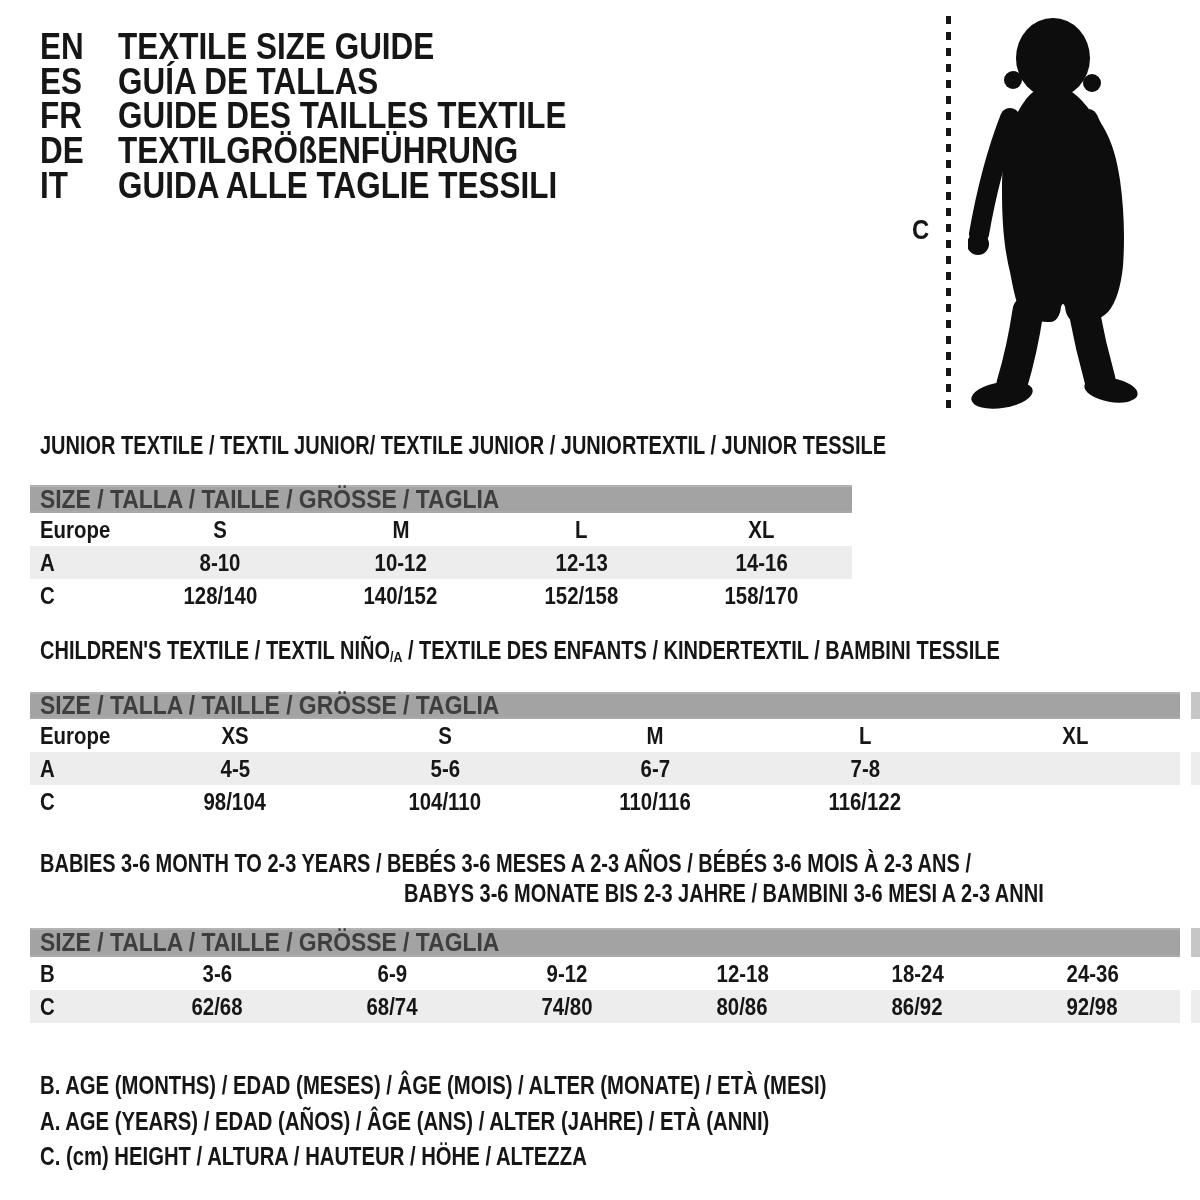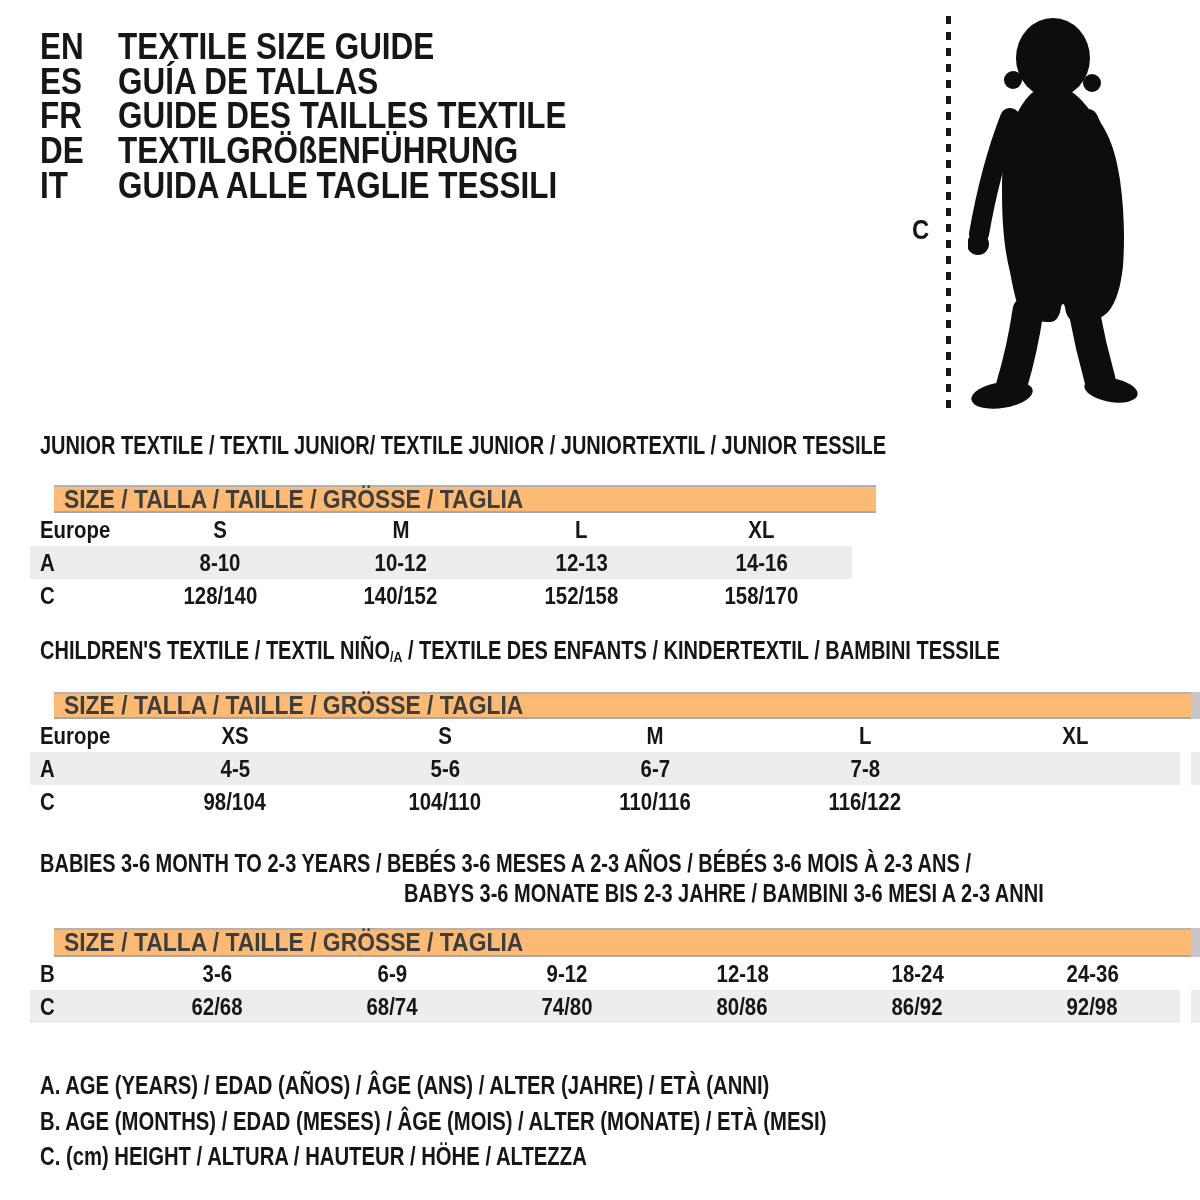--- a/index.html
+++ b/index.html
@@ -24,23 +24,23 @@
   .measure-line{position:absolute;left:946px;top:16px;width:5px;height:400px;
     background:repeating-linear-gradient(to bottom,#161616 0 8px,transparent 8px 16px);}
   .measure-label{position:absolute;left:912px;top:214px;font-size:28px;}
   .baby-svg{position:absolute;left:968px;top:16px;}
 
   
   .sec-title{position:absolute;left:40px;font-size:25px;line-height:26px;text-align:right;}
   .subscript{font-size:.62em;vertical-align:-0.22em;}
 
   
-  .size-bar{position:absolute;left:30px;height:28px;background:#fdba74;box-sizing:border-box;
+  .size-bar{position:absolute;left:30px;height:28px;background:#a3a3a3;box-sizing:border-box;
     border-top:2px solid #b3b3b3;border-bottom:2px solid #a9a9a9;
-    display:flex;align-items:center;padding-left:10px;color:#3e3e3e;font-size:26px;margin-left:24px;}
+    display:flex;align-items:center;padding-left:10px;color:#3e3e3e;font-size:26px;}
 
   
   .grid-row{position:absolute;left:30px;display:grid;align-items:center;height:33px;font-size:24px;}
   .w-junior{grid-template-columns:100px repeat(4,1fr);width:822px;}
   .w-five{grid-template-columns:100px repeat(5,1fr);width:1150px;}
   .w-six{grid-template-columns:100px repeat(6,1fr);width:1150px;}
   .band{background:#ededed;}
   .cell-l{padding-left:10px;text-align:left;}
   .cell-c{text-align:center;}
 
@@ -193,18 +193,18 @@
     <div class="cell-c"><span class="cx o-c">86/92</span></div>
     <div class="cell-c"><span class="cx o-c">92/98</span></div>
   </div>
 
   <div class="sliver" style="top:692px;height:27px;background:#c6c6c6;"></div>
   <div class="sliver" style="top:752px;height:33px;background:#ededed;"></div>
   <div class="sliver" style="top:928px;height:29px;background:#c6c6c6;"></div>
   <div class="sliver" style="top:990px;height:33px;background:#ededed;"></div>
 
   <div class="notes">
+    <div class="note-line"><span class="cx o-l s78">B. AGE (MONTHS) / EDAD (MESES) / ÂGE (MOIS) / ALTER (MONATE) / ETÀ (MESI)</span></div>
     <div class="note-line"><span class="cx o-l s78">A. AGE (YEARS) / EDAD (AÑOS) / ÂGE (ANS) / ALTER (JAHRE) / ETÀ (ANNI)</span></div>
-    <div class="note-line"><span class="cx o-l s78">B. AGE (MONTHS) / EDAD (MESES) / ÂGE (MOIS) / ALTER (MONATE) / ETÀ (MESI)</span></div>
     <div class="note-line"><span class="cx o-l s78">C. (cm) HEIGHT / ALTURA / HAUTEUR / HÖHE / ALTEZZA</span></div>
   </div>
 
 </div>
 
 </body></html>

